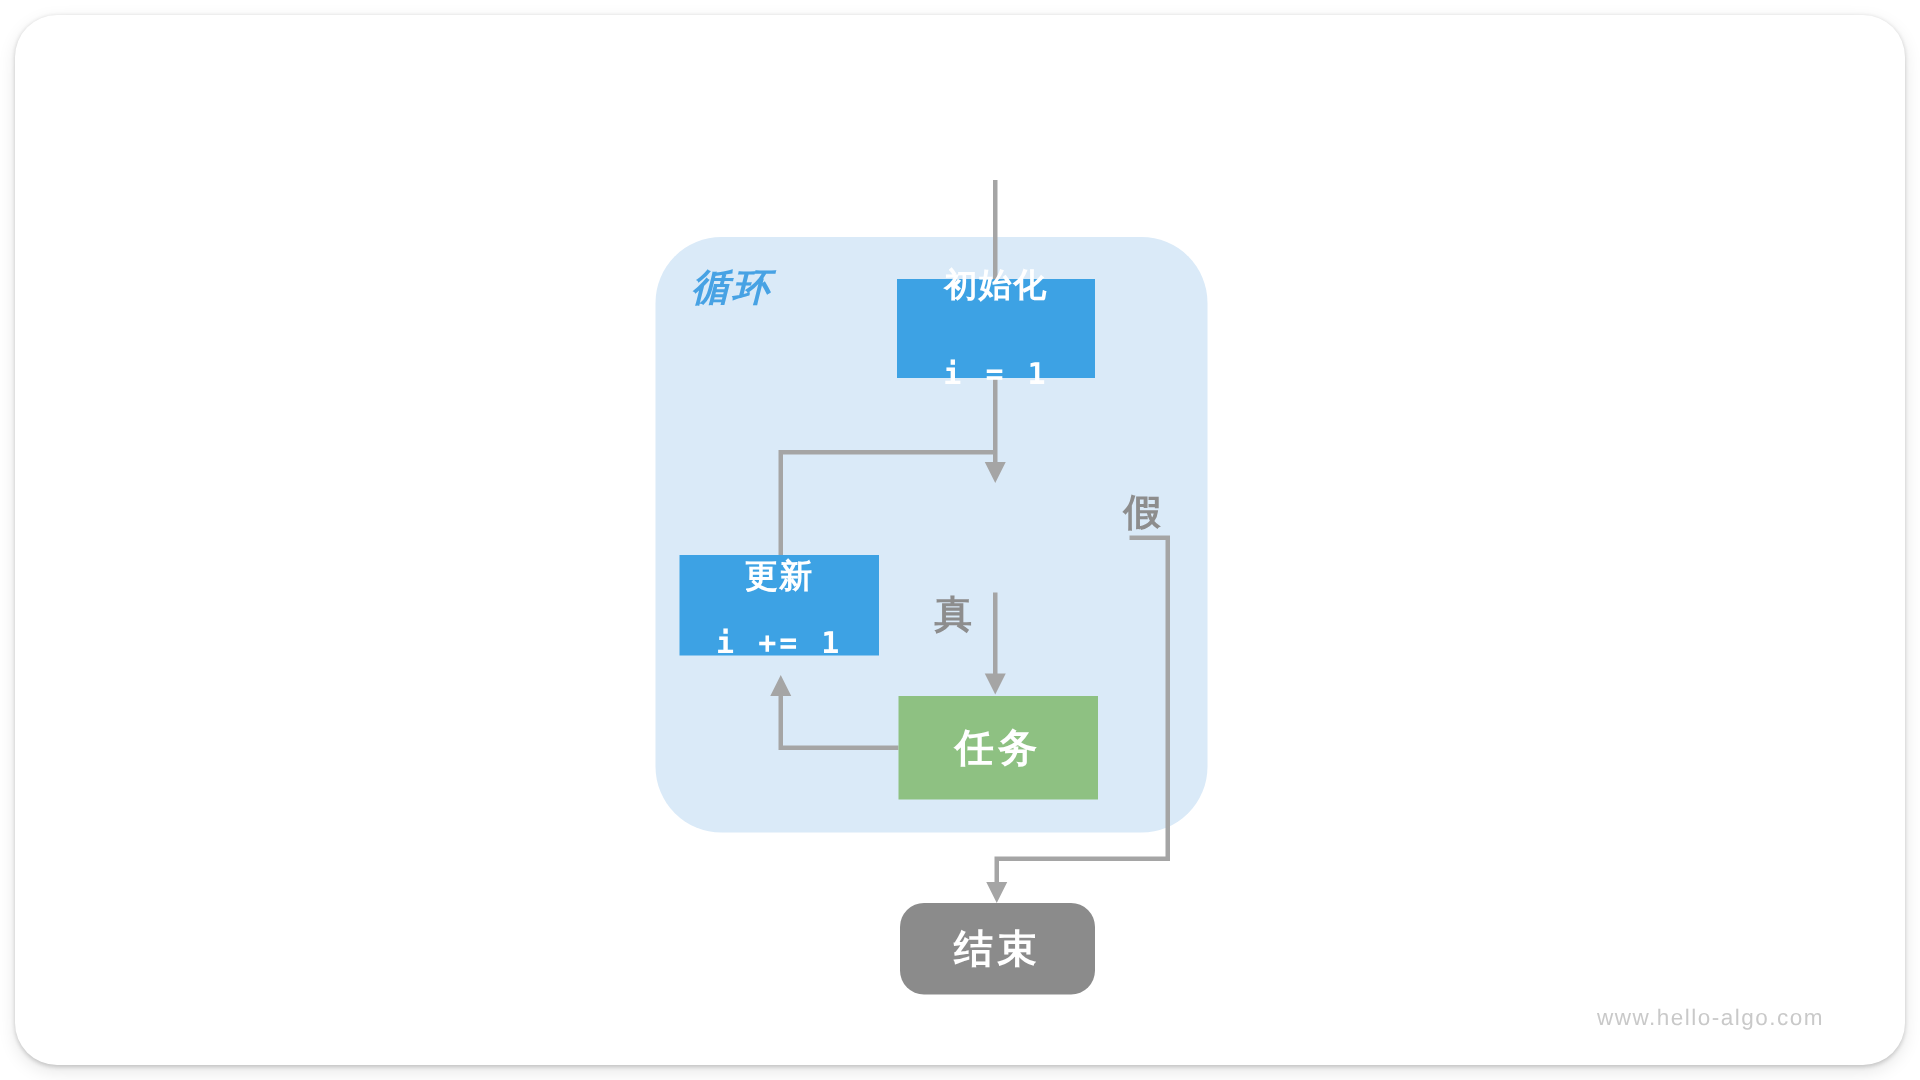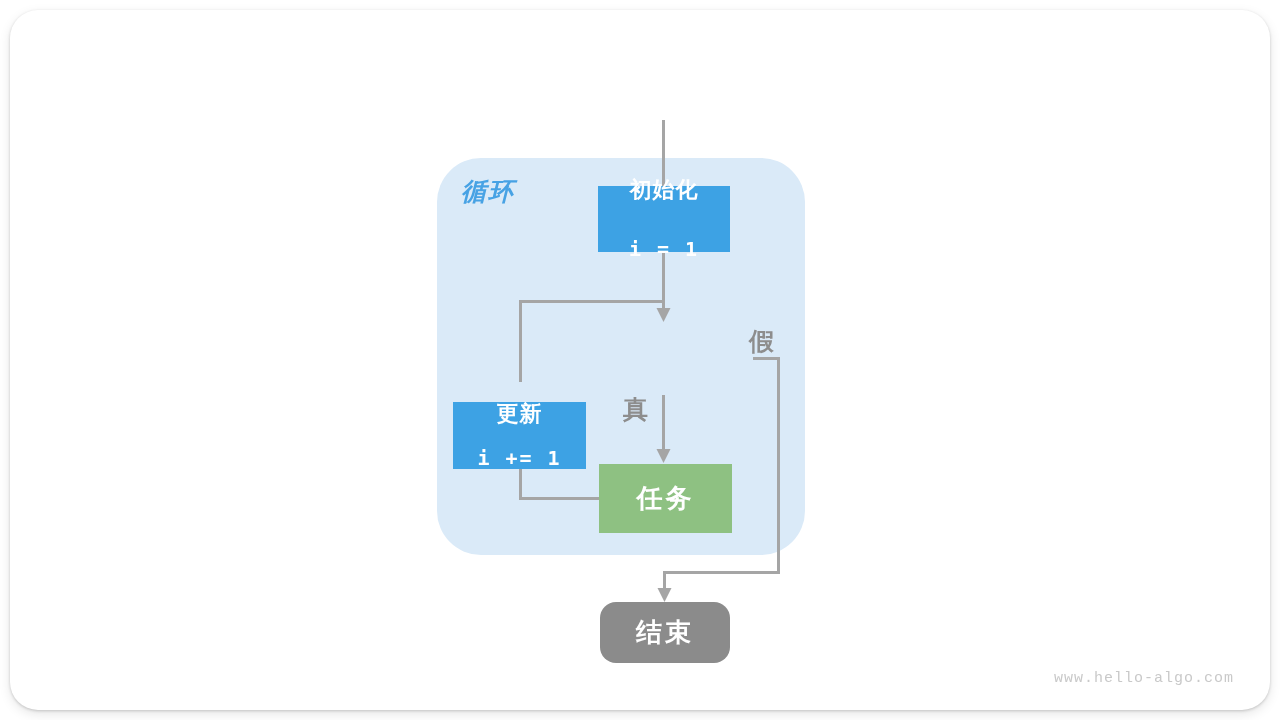--- a/index.html
+++ b/index.html
@@ -29,41 +29,41 @@
   }
   .terminal{background:#8b8b8b;border-radius:16px;font-size:26px;letter-spacing:3px;}
   .process{background:#3da2e4;font-size:22px;letter-spacing:1px;}
   .task{background:#8ec182;font-size:26px;letter-spacing:3px;}
   .code{
     font-family:"DejaVu Sans Mono","Liberation Mono",monospace;
     font-size:20px;letter-spacing:2px;margin-top:18px;
   }
   .node-start{left:588px;top:52px;width:130px;height:58px;}
   .node-init{left:588px;top:176px;width:132px;height:66px;gap:16px;}
-  .node-update{left:443px;top:392px;width:133px;height:67px;}
+  .node-update{left:443px;top:360px;width:133px;height:67px;justify-content:space-between;}
   .node-task{left:589px;top:454px;width:133px;height:69px;}
   .node-end{left:590px;top:592px;width:130px;height:61px;}
   .diamond{
     position:absolute;left:562px;top:313px;width:182px;height:72px;
     background:#3da2e4;
     clip-path:polygon(50% 0,100% 50%,50% 100%,0 50%);
     display:flex;align-items:center;justify-content:center;
     color:#ffffff;font-weight:bold;
     font-family:"DejaVu Sans Mono","Liberation Mono",monospace;
     font-size:25px;letter-spacing:3px;
   }
   .branch-label{
     position:absolute;color:#8d8d8d;font-size:25px;font-weight:bold;
   }
   .label-true{left:613px;top:383px;}
   .label-false{left:739px;top:315px;}
   .watermark{
-    position:absolute;right:36px;bottom:23px;
+    position:absolute;right:54px;bottom:23px;
     color:#c9c9c9;font-size:15px;letter-spacing:1px;
-    font-family:Liberation Mono, monospace;
+    font-family:Liberation Sans, sans-serif;
   }
 </style>
 </head>
 <body>
 
 <div class="page">
   <div class="card">
 
     <div class="loop-region"></div>
 

